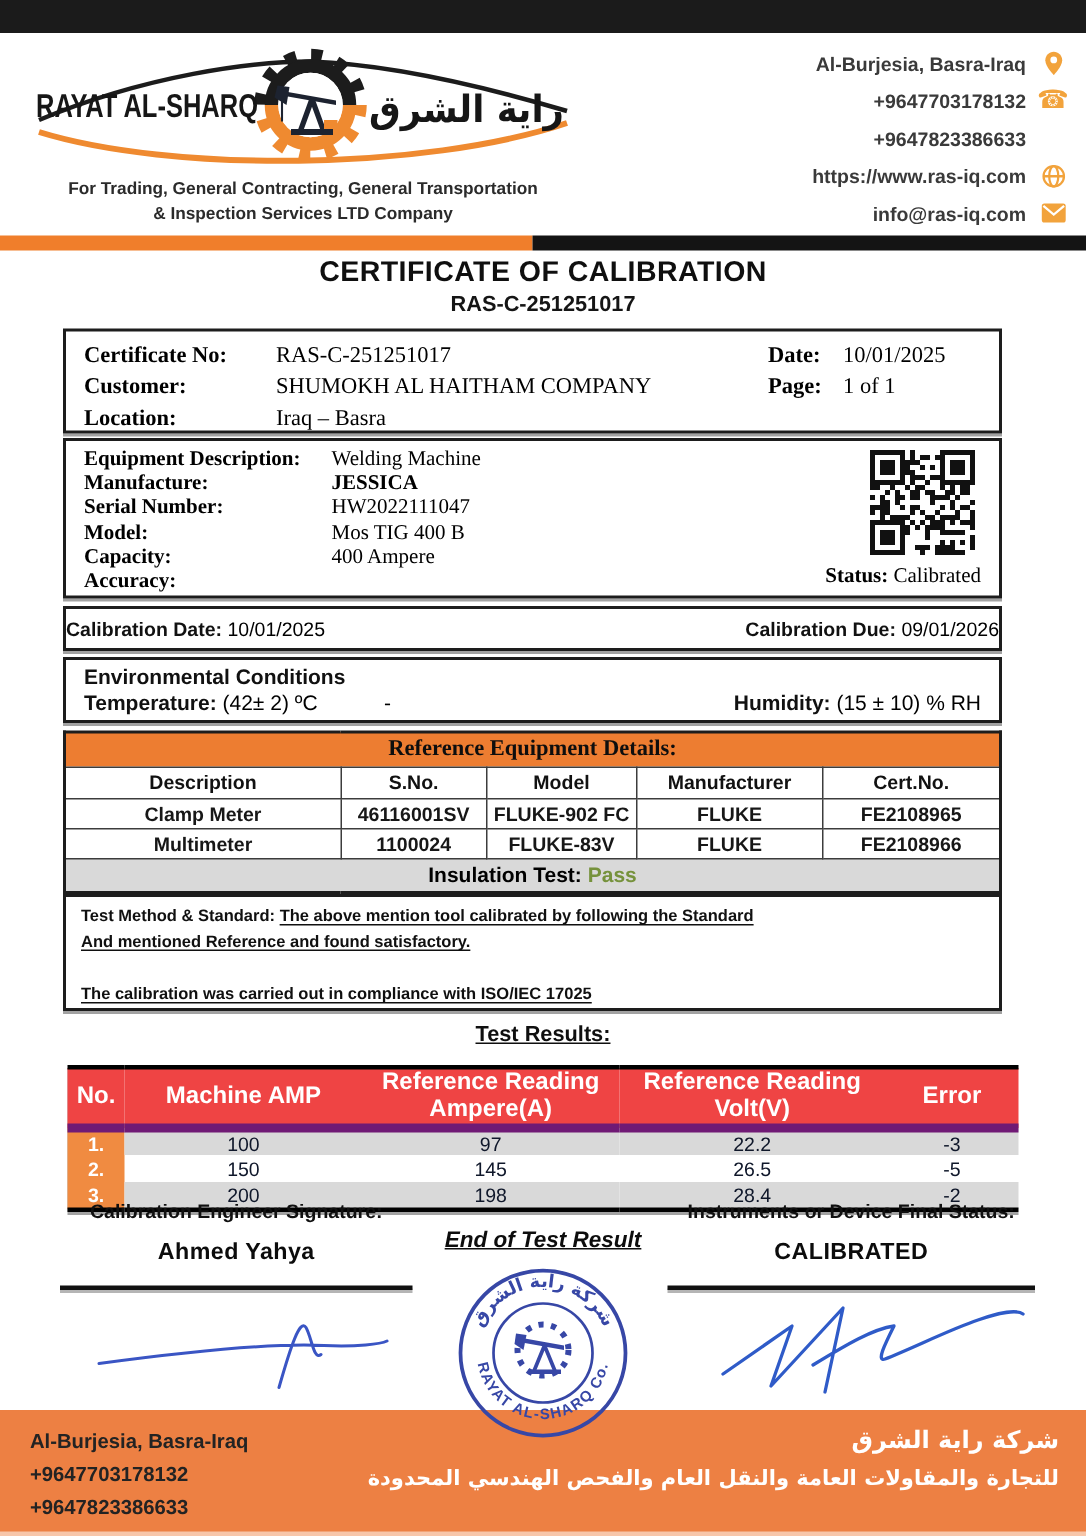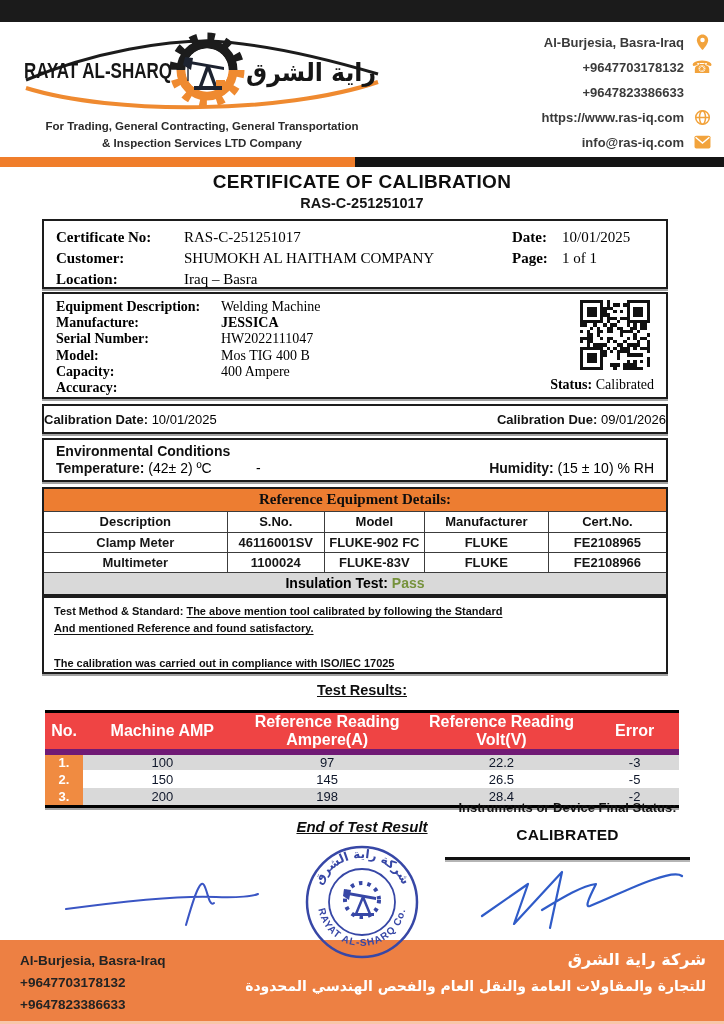--- a/index.html
+++ b/index.html
@@ -573,20 +573,25 @@
     <tr class="gray">
       <td class="no-cell">3.</td>
       <td>200</td>
       <td>198</td>
       <td>28.4</td>
       <td>-2</td>
     </tr>
   </tbody>
     </table>
 
+  <div class="sig-left">
+    <div class="sig-label">Calibration Engineer Signature:</div>
+    <div class="sig-name">Ahmed Yahya</div>
+    <div class="sig-line"></div>
+  </div>
 
   <div class="end-of-test">End of Test Result</div>
 
   <div class="sig-right">
     <div class="sig-label">Instruments or Device Final Status:</div>
     <div class="sig-name">CALIBRATED</div>
     <div class="sig-line"></div>
   </div>
 
   <svg class="sig-svg" style="top:865px; left:58px;" width="210" height="70" viewBox="0 0 210 70">

